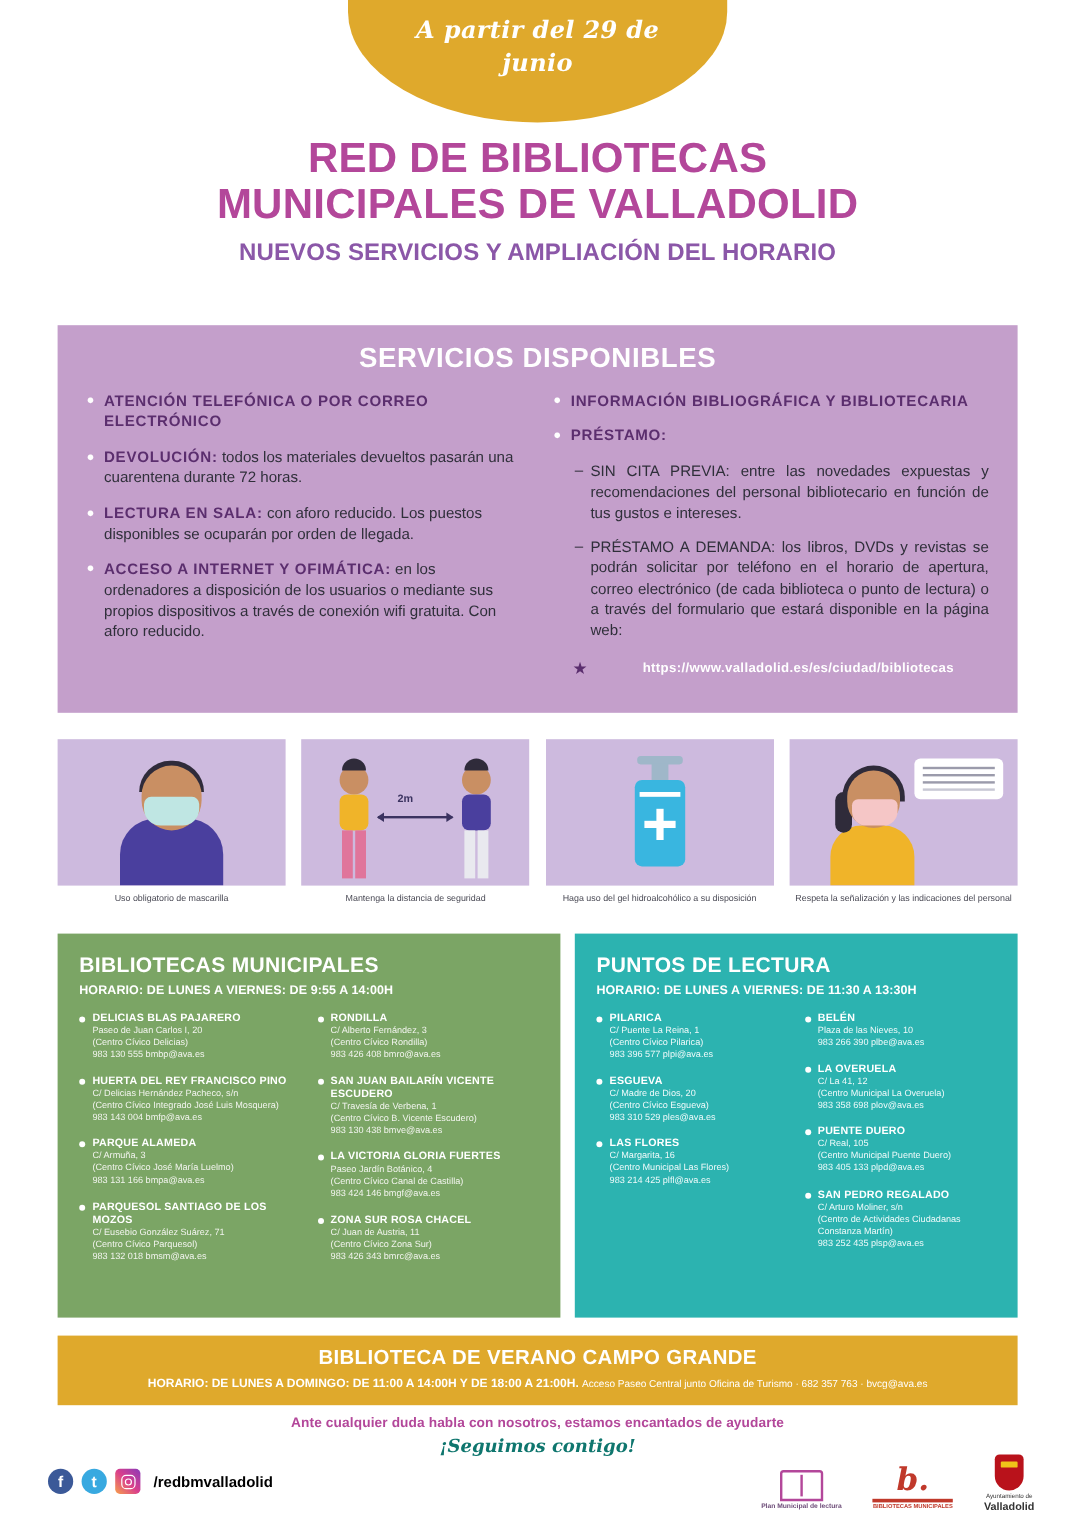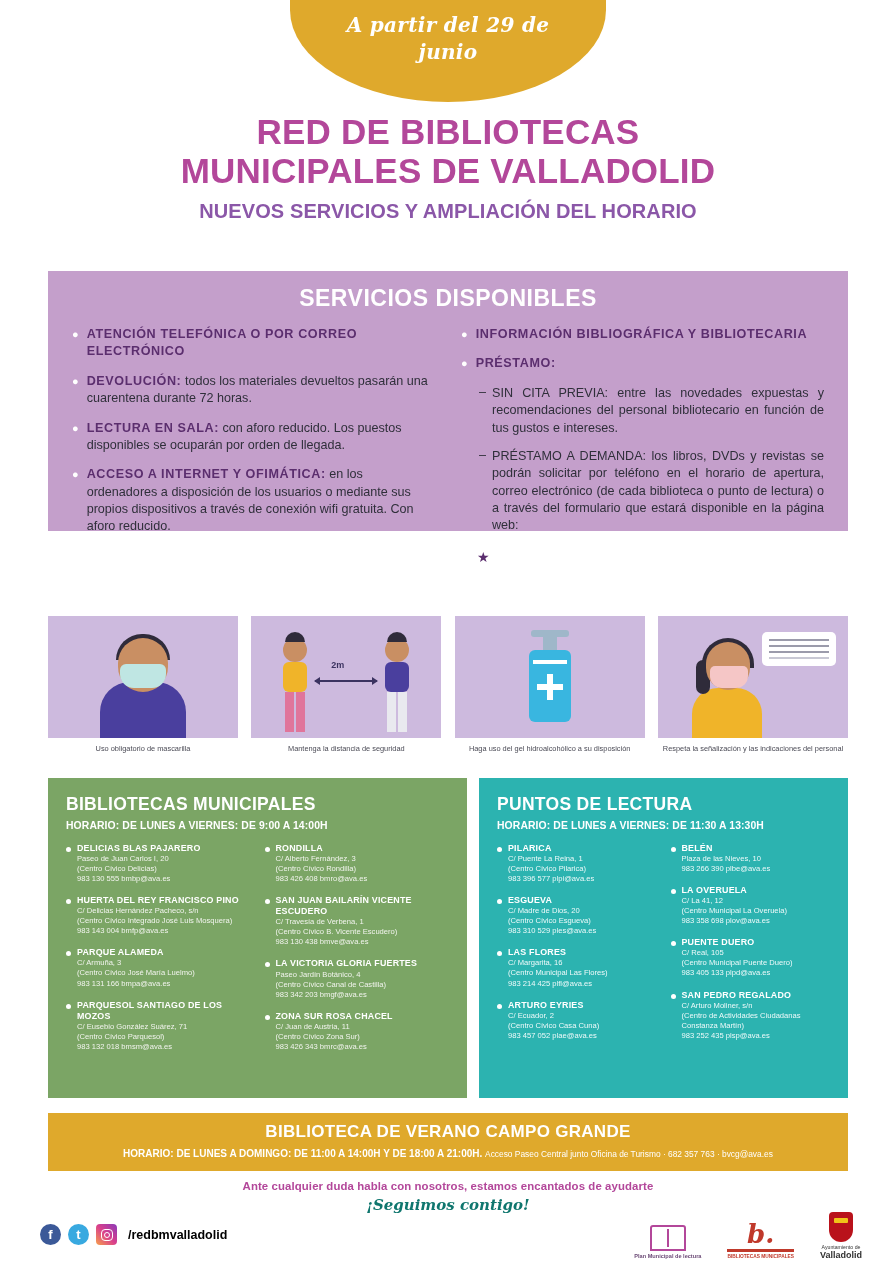--- a/index.html
+++ b/index.html
@@ -46,21 +46,21 @@
     font-weight: bold;
     font-size: 20px;
     margin-top: 10px;
     letter-spacing: .1px;
   }
 
   
   .services {
     position: absolute;
     top: 271px; left: 48px;
-    width: 800px; height: 260px;
+    width: 800px; height: 323px;
     background: #c49fcb;
     padding: 14px 24px 10px 24px;
   }
   .services h2 {
     text-align: center;
     color: #ffffff;
     font-size: 23px;
     font-weight: bold;
     letter-spacing: .5px;
     margin-bottom: 14px;
@@ -404,21 +404,21 @@
     </div>
     <div class="picto-cap">Respeta la señalización y las indicaciones del personal</div>
   </div>
 
 </section>
 
 <section class="libs">
 
   <div class="box-green">
     <div class="box-title">BIBLIOTECAS MUNICIPALES</div>
-    <div class="box-hours">HORARIO: DE LUNES A VIERNES: DE 9:00 A 14:00H</div>
+    <div class="box-hours">HORARIO: DE LUNES A VIERNES: DE 9:55 A 14:00H</div>
     <div class="lib-cols">
 
       <div class="lib-col">
         <div class="lib-entry">
           <div class="lib-bullet"></div>
           <div class="lib-body">
             <div class="lib-name">DELICIAS BLAS PAJARERO</div>
             <div class="lib-line">Paseo de Juan Carlos I, 20</div>
             <div class="lib-line">(Centro Cívico Delicias)</div>
             <div class="lib-line">983 130 555 bmbp@ava.es</div>
@@ -471,21 +471,21 @@
             <div class="lib-line">(Centro Cívico B. Vicente Escudero)</div>
             <div class="lib-line">983 130 438 bmve@ava.es</div>
           </div>
         </div>
         <div class="lib-entry">
           <div class="lib-bullet"></div>
           <div class="lib-body">
             <div class="lib-name">LA VICTORIA GLORIA FUERTES</div>
             <div class="lib-line">Paseo Jardín Botánico, 4</div>
             <div class="lib-line">(Centro Cívico Canal de Castilla)</div>
-            <div class="lib-line">983 342 203 bmgf@ava.es</div>
+            <div class="lib-line">983 424 146 bmgf@ava.es</div>
           </div>
         </div>
         <div class="lib-entry">
           <div class="lib-bullet"></div>
           <div class="lib-body">
             <div class="lib-name">ZONA SUR ROSA CHACEL</div>
             <div class="lib-line">C/ Juan de Austria, 11</div>
             <div class="lib-line">(Centro Cívico Zona Sur)</div>
             <div class="lib-line">983 426 343 bmrc@ava.es</div>
           </div>
@@ -519,29 +519,20 @@
             <div class="lib-line">983 310 529 ples@ava.es</div>
           </div>
         </div>
         <div class="lib-entry">
           <div class="lib-bullet"></div>
           <div class="lib-body">
             <div class="lib-name">LAS FLORES</div>
             <div class="lib-line">C/ Margarita, 16</div>
             <div class="lib-line">(Centro Municipal Las Flores)</div>
             <div class="lib-line">983 214 425 plfl@ava.es</div>
-          </div>
-        </div>
-        <div class="lib-entry">
-          <div class="lib-bullet"></div>
-          <div class="lib-body">
-            <div class="lib-name">ARTURO EYRIES</div>
-            <div class="lib-line">C/ Ecuador, 2</div>
-            <div class="lib-line">(Centro Cívico Casa Cuna)</div>
-            <div class="lib-line">983 457 052 plae@ava.es</div>
           </div>
         </div>
       </div>
 
       <div class="lib-col">
         <div class="lib-entry">
           <div class="lib-bullet"></div>
           <div class="lib-body">
             <div class="lib-name">BELÉN</div>
             <div class="lib-line">Plaza de las Nieves, 10</div>

